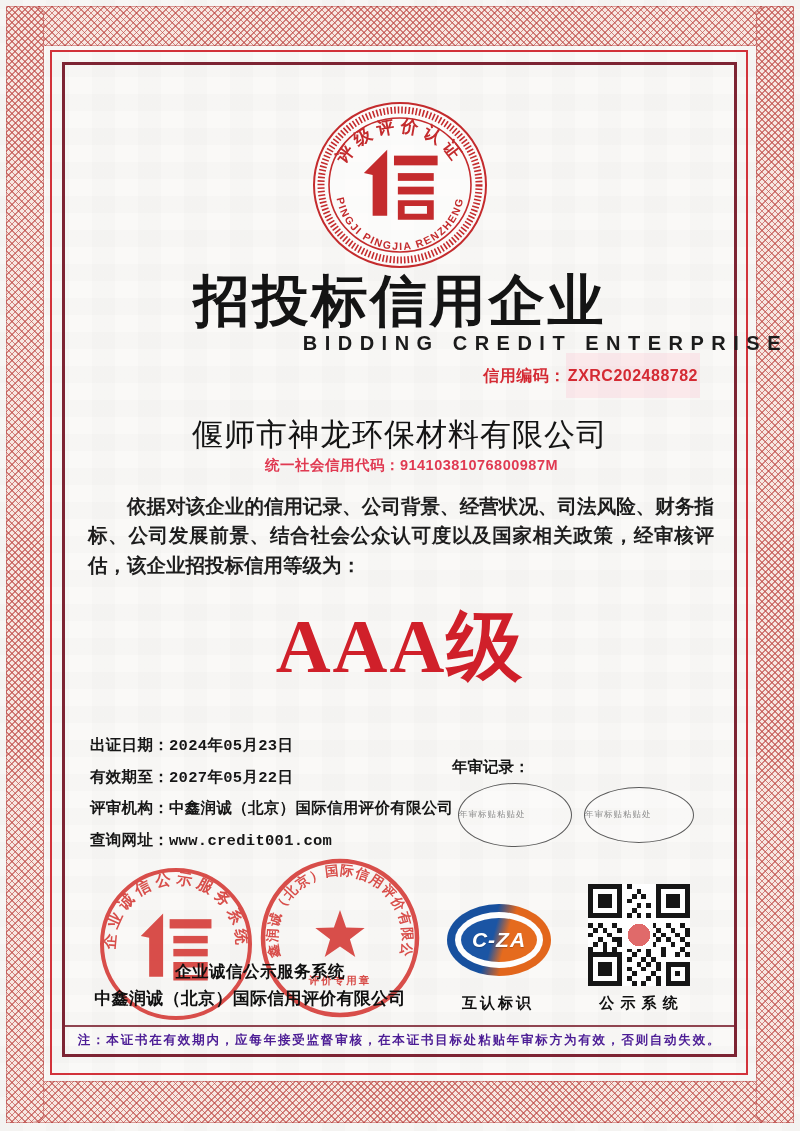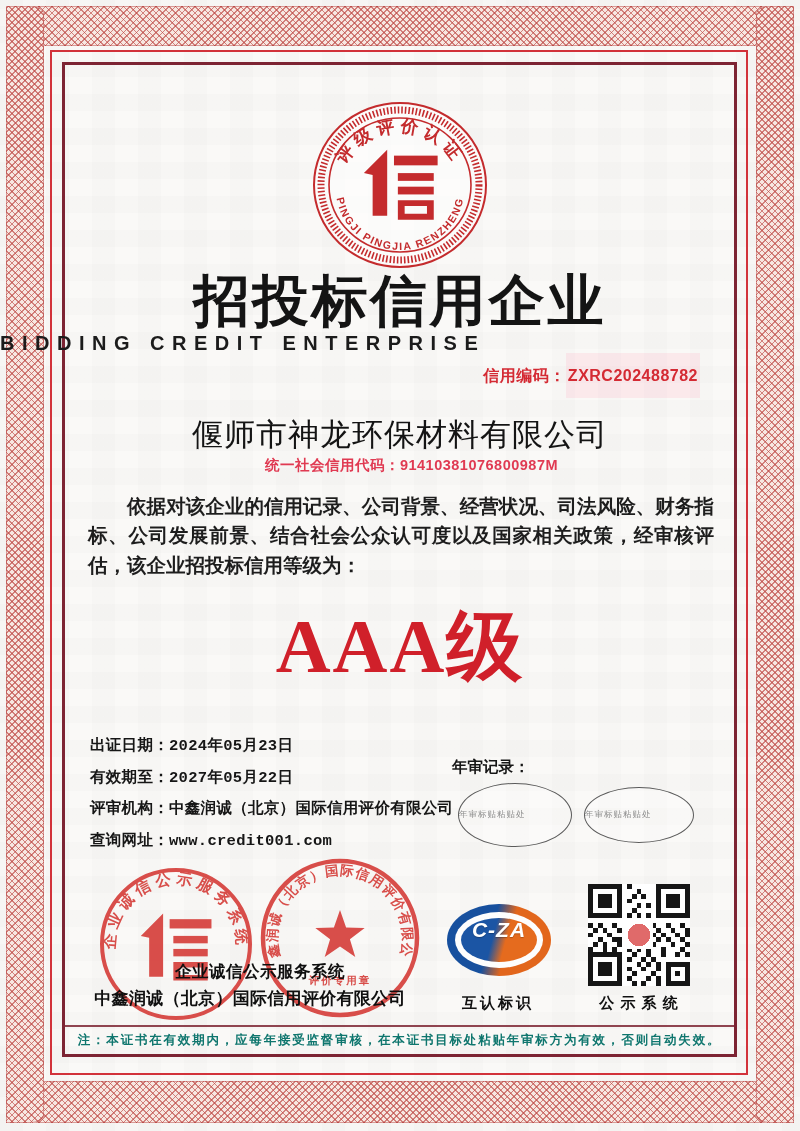--- a/index.html
+++ b/index.html
@@ -42,21 +42,21 @@
   }
   
   .seal-top{position:absolute;left:310px;top:100px;width:180px;height:170px;}
   
   .title{
     position:absolute;left:0;right:0;top:264px;text-align:center;
     font-size:56px;font-weight:900;color:#141414;letter-spacing:3px;
     font-family:"Liberation Sans","DejaVu Sans",sans-serif;
   }
   .subtitle{
-    position:absolute;left:0;right:0;top:332px;text-align:left;
+    position:absolute;left:0;right:12px;top:332px;text-align:right;
     font-size:20px;font-weight:700;color:#1b1b1b;letter-spacing:7.5px;
   }
   .credit-line{
     position:absolute;right:100px;top:366px;text-align:right;
     font-size:16px;font-weight:700;color:#d42a33;letter-spacing:.5px;
   }
   .credit-line .code{background:rgba(255,160,185,.18);padding:14px 2px;}
   .company{
     position:absolute;left:0;right:0;top:414px;text-align:center;
     font-size:31px;font-weight:400;color:#141414;letter-spacing:1px;
@@ -95,34 +95,34 @@
   .svc-line.l1{left:150px;width:220px;top:961px;font-size:16.5px;font-weight:900;letter-spacing:.5px;}
   .svc-line.l2{left:78px;width:344px;top:987px;font-size:17px;font-weight:900;letter-spacing:.3px;}
   
   .cza{position:absolute;left:447px;top:904px;width:104px;height:72px;border-radius:50%;
     background:linear-gradient(105deg,#17509e 42%,#e2661c 58%);
     display:flex;align-items:center;justify-content:center;}
   .cza-mid{width:88px;height:56px;border-radius:50%;background:#fdfdfd;
     display:flex;align-items:center;justify-content:center;}
   .cza-in{width:76px;height:44px;border-radius:50%;
     background:linear-gradient(105deg,#1b55a4 42%,#e56b1e 58%);
-    display:flex;justify-content:center;}
+    display:flex;align-items:center;justify-content:center;}
   .cza-text{font-style:italic;font-weight:900;font-size:21px;color:#fff;letter-spacing:1px;
     text-shadow:0 1px 1px rgba(0,0,0,.25);}
   .badge-label{position:absolute;top:994px;text-align:center;font-size:15px;font-weight:900;
     color:#111;letter-spacing:3px;}
   .badge-label.mutual{left:438px;width:120px;}
   .badge-label.qr{left:578px;width:122px;letter-spacing:1px;}
   .qrcode{position:absolute;left:588px;top:884px;width:102px;height:102px;background:#fff;}
   
   .footer-note{
     position:absolute;left:65px;right:66px;top:1025px;height:27px;
     border-top:2px solid rgba(125,36,51,.85);
     display:flex;align-items:center;justify-content:center;
-    font-size:12.5px;font-weight:700;color:#0f766e;letter-spacing:1.8px;
+    font-size:12.5px;font-weight:700;color:#4c1d95;letter-spacing:1.8px;
   }
   svg text{font-family:"Liberation Sans","DejaVu Sans",sans-serif;}
 </style>
 </head>
 <body>
 
 <svg width="0" height="0" style="position:absolute" aria-hidden="true">
   <defs>
     <g id="xin-logo">
       <polygon points="3,30 27,6 27,74 12,74 12,32"></polygon>

